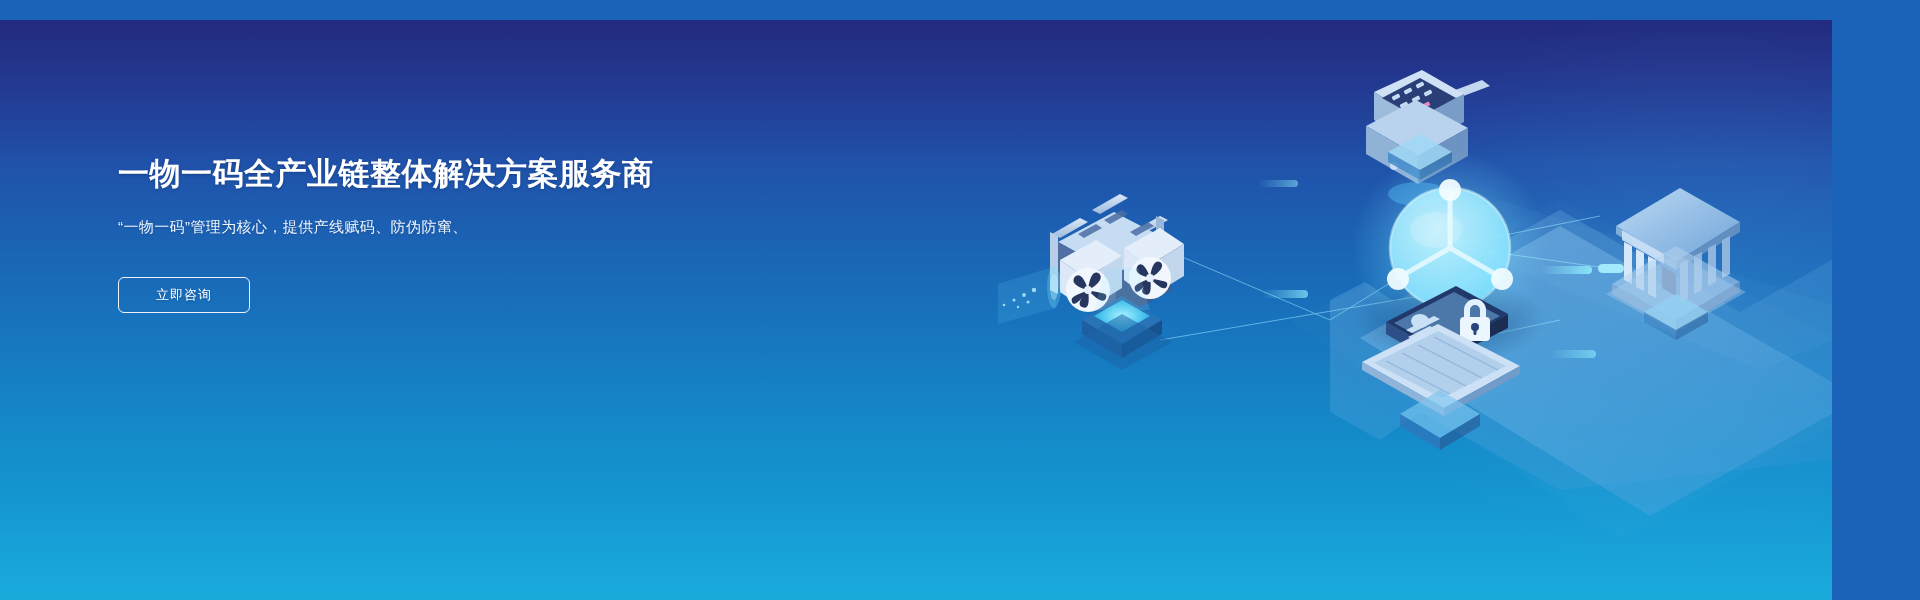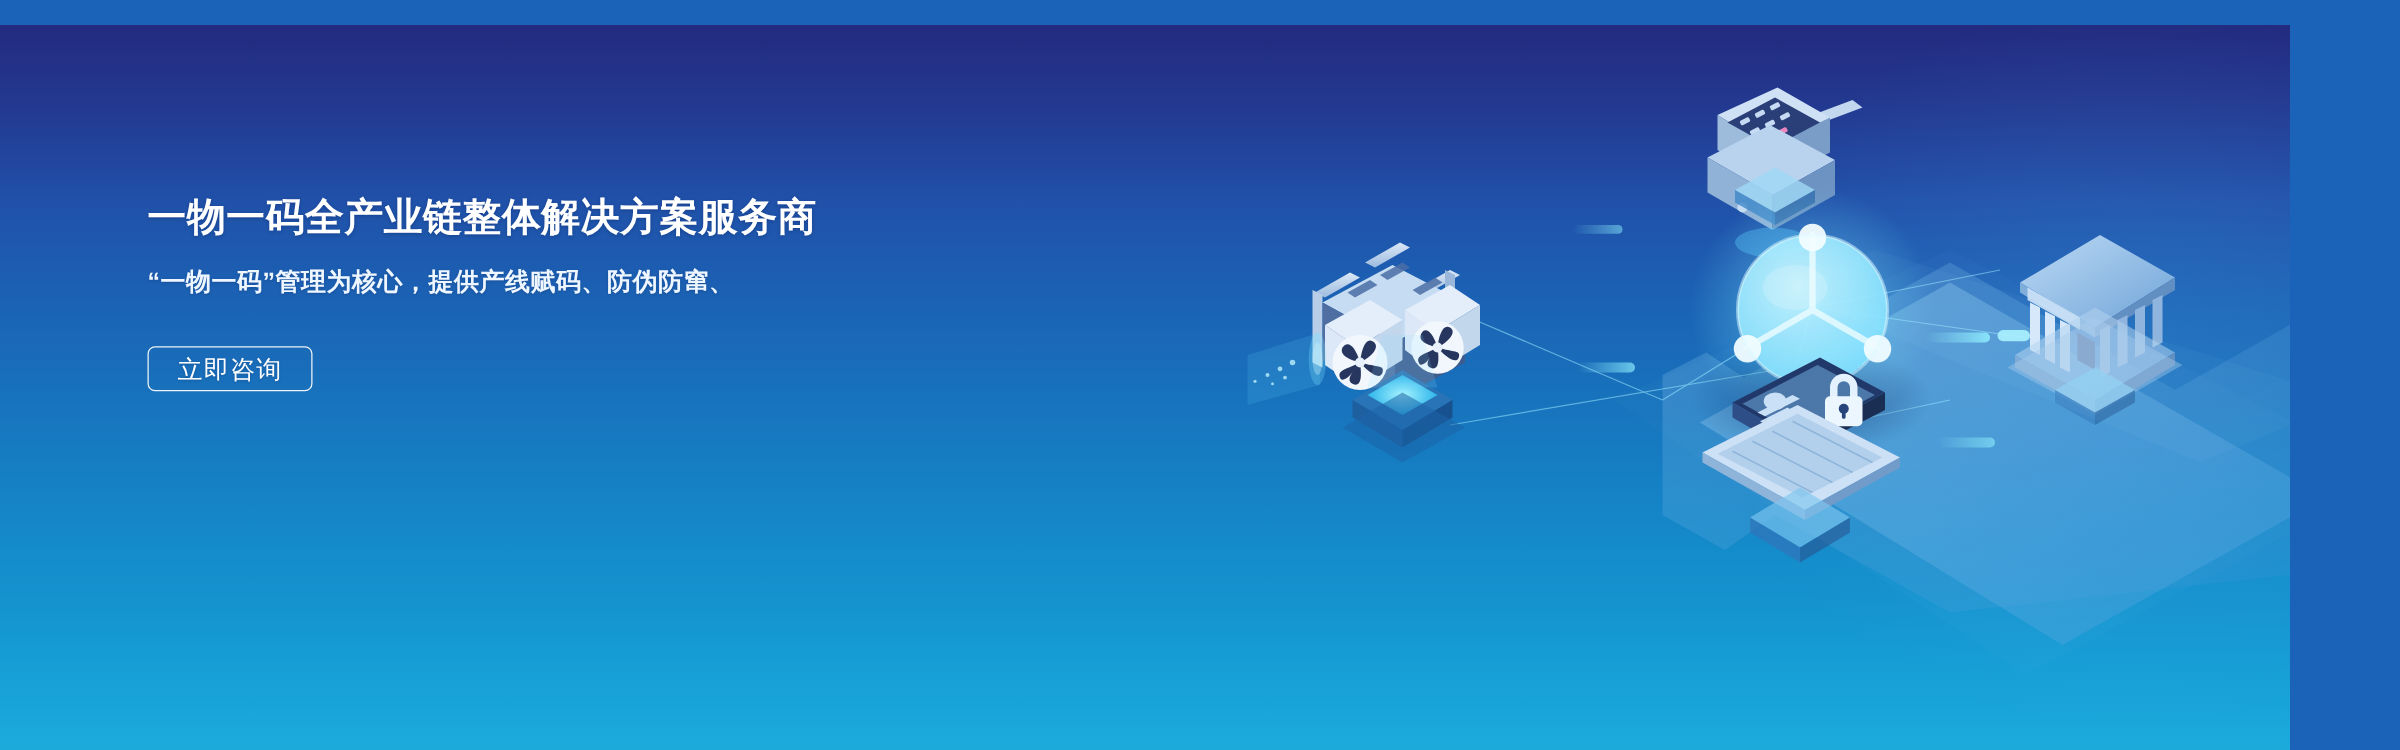--- a/index.html
+++ b/index.html
@@ -36,30 +36,30 @@
   }
 
   
   .copy{position:absolute;left:118px;top:132px;width:700px;}
   .headline{
     font-size:31px;font-weight:bold;color:#ffffff;letter-spacing:.5px;
     line-height:44px;white-space:nowrap;
     text-shadow:0 1px 3px rgba(10,30,80,.35);
   }
   .subline{
-    margin-top:14px;font-size:20px;color:#eef6ff;line-height:33px;
-    letter-spacing:.4px;font-weight:700;
+    margin-top:14px;font-size:15px;color:#eef6ff;line-height:33px;
+    letter-spacing:.4px;font-weight:400;
     text-shadow:0 1px 2px rgba(10,30,80,.25);
   }
   .subline div{white-space:nowrap;}
   .cta{
     display:inline-flex;align-items:center;justify-content:center;
     margin-top:34px;width:132px;height:36px;
     border:1.6px solid rgba(255,255,255,.92);border-radius:6px;
-    color:#ffffff;font-size:20px;letter-spacing:1px;
+    color:#ffffff;font-size:13px;letter-spacing:1px;
     background:transparent;cursor:pointer;box-sizing:border-box;
     text-shadow:0 1px 2px rgba(10,30,80,.25);
   }
 
   
   .art{position:absolute;left:860px;top:0;width:1060px;height:600px;}
   .art svg{display:block;width:1060px;height:600px;}
 </style>
 </head>
 <body>

